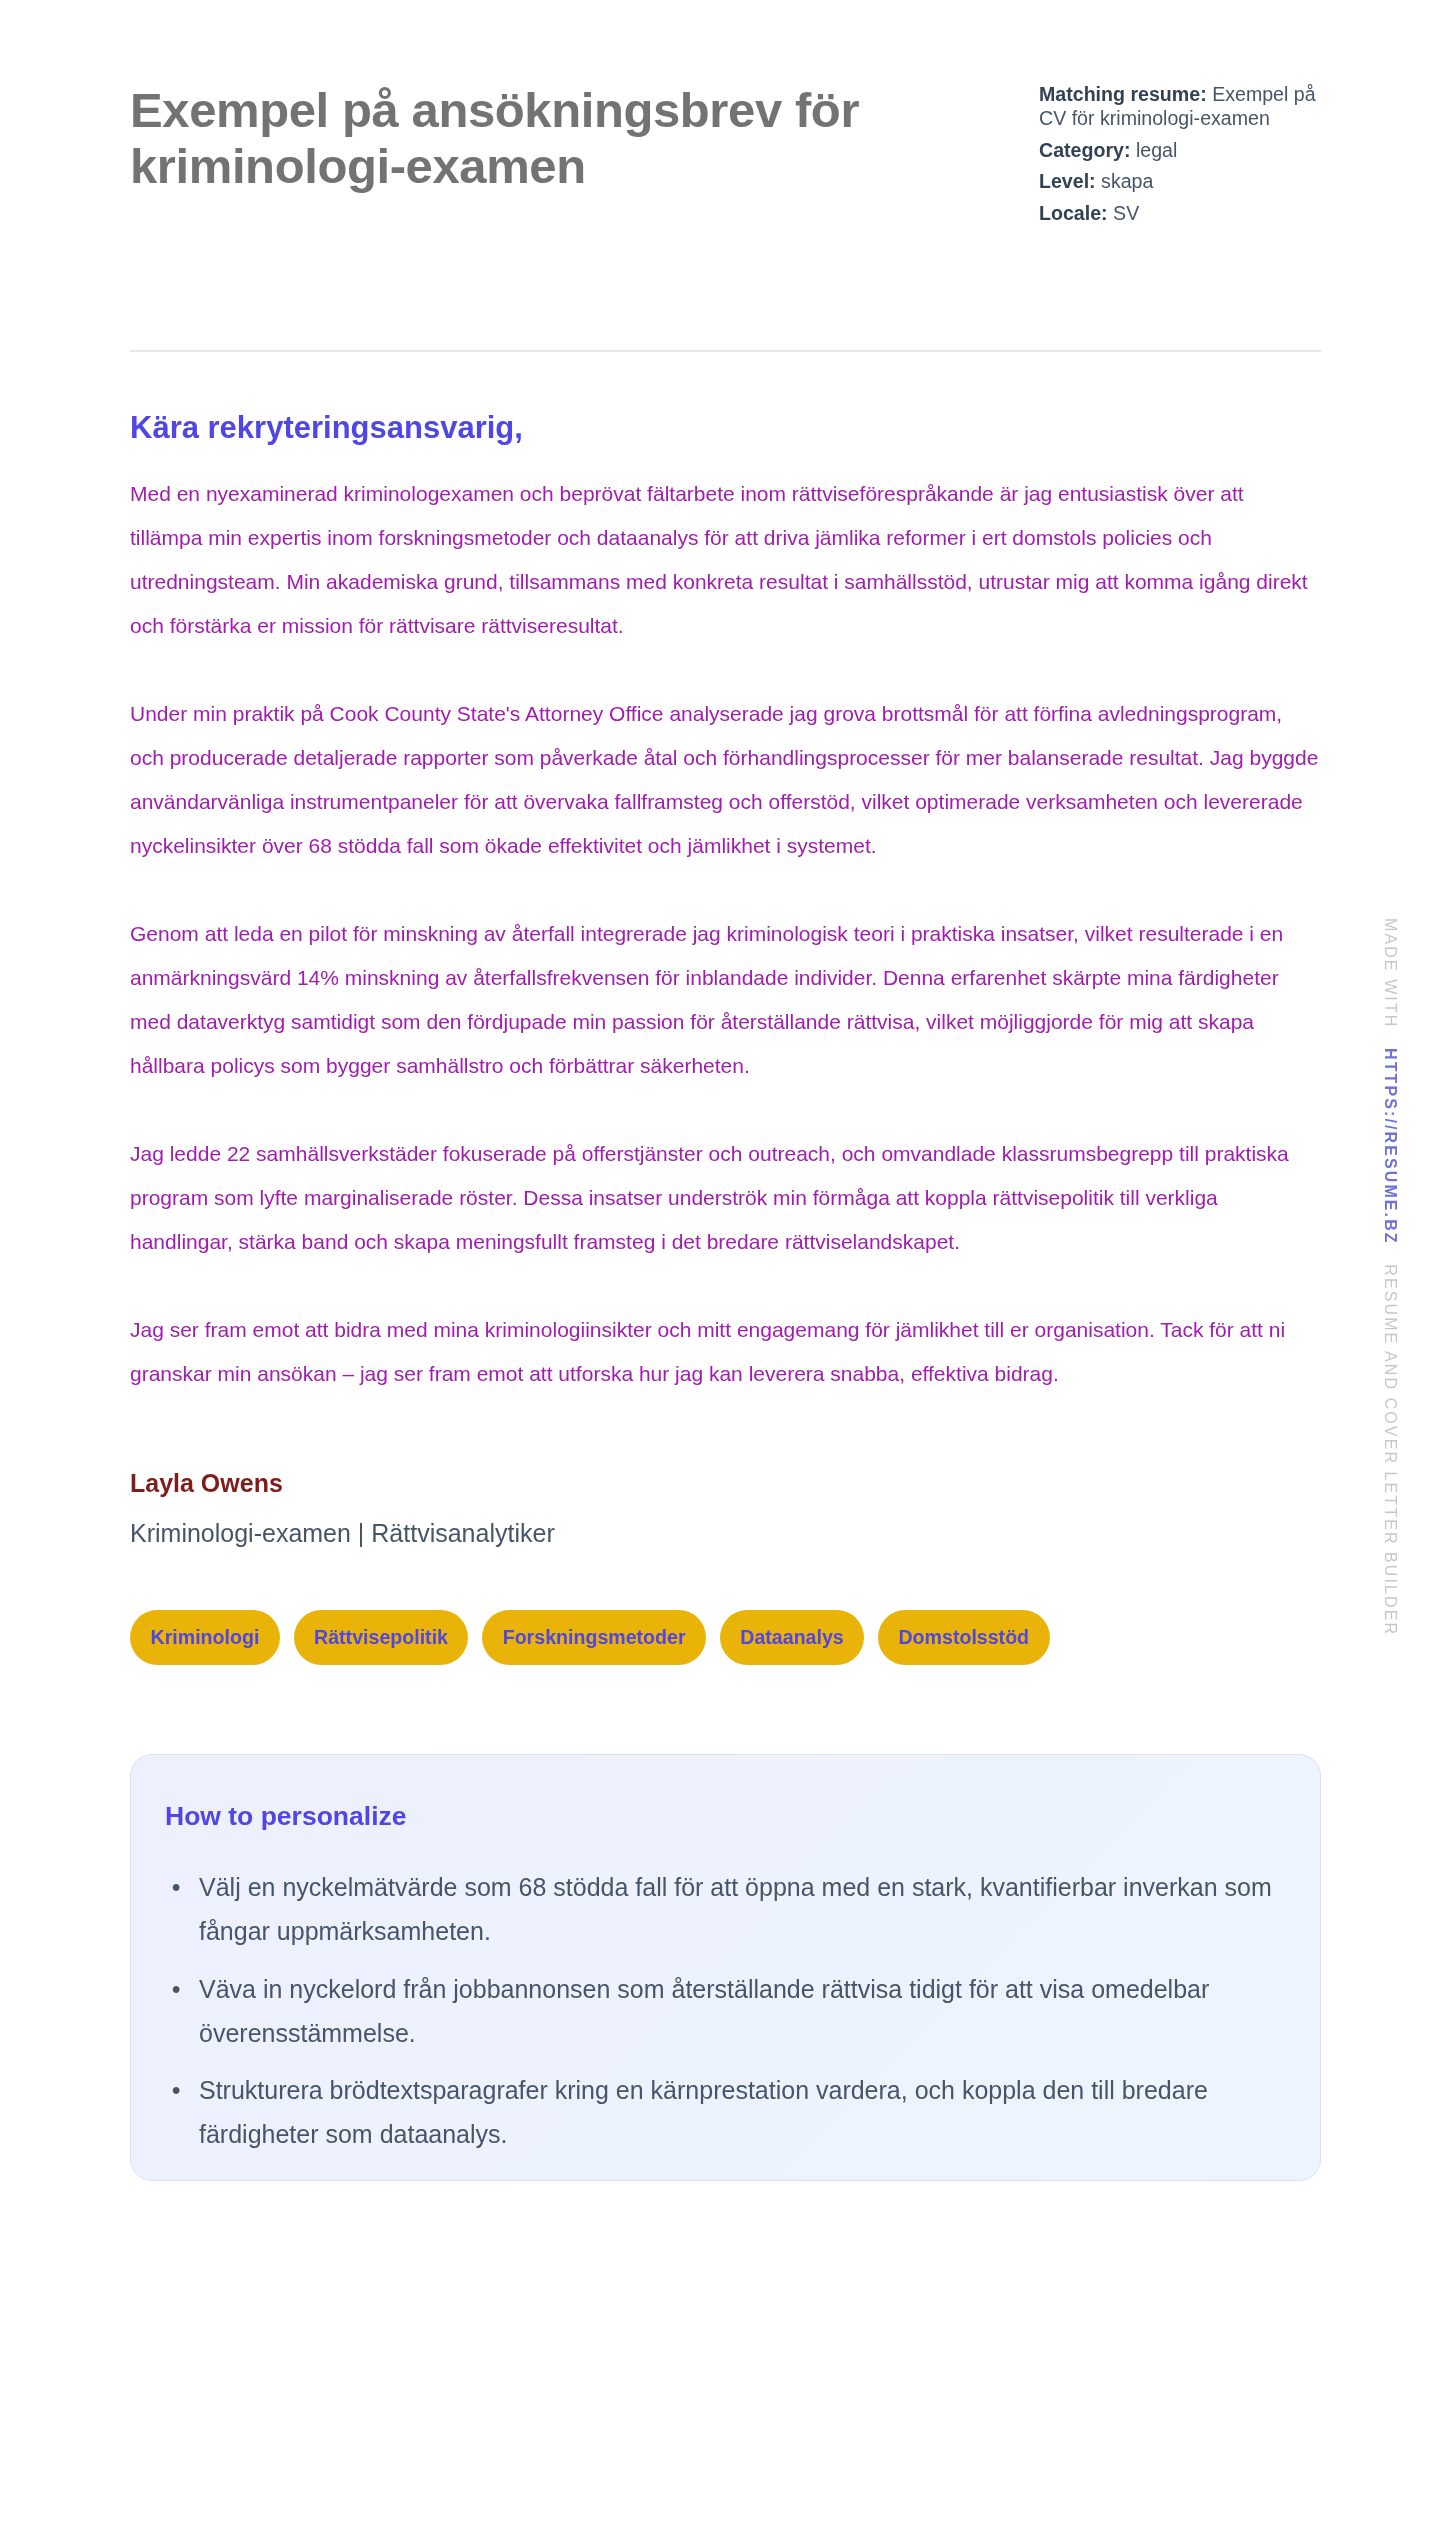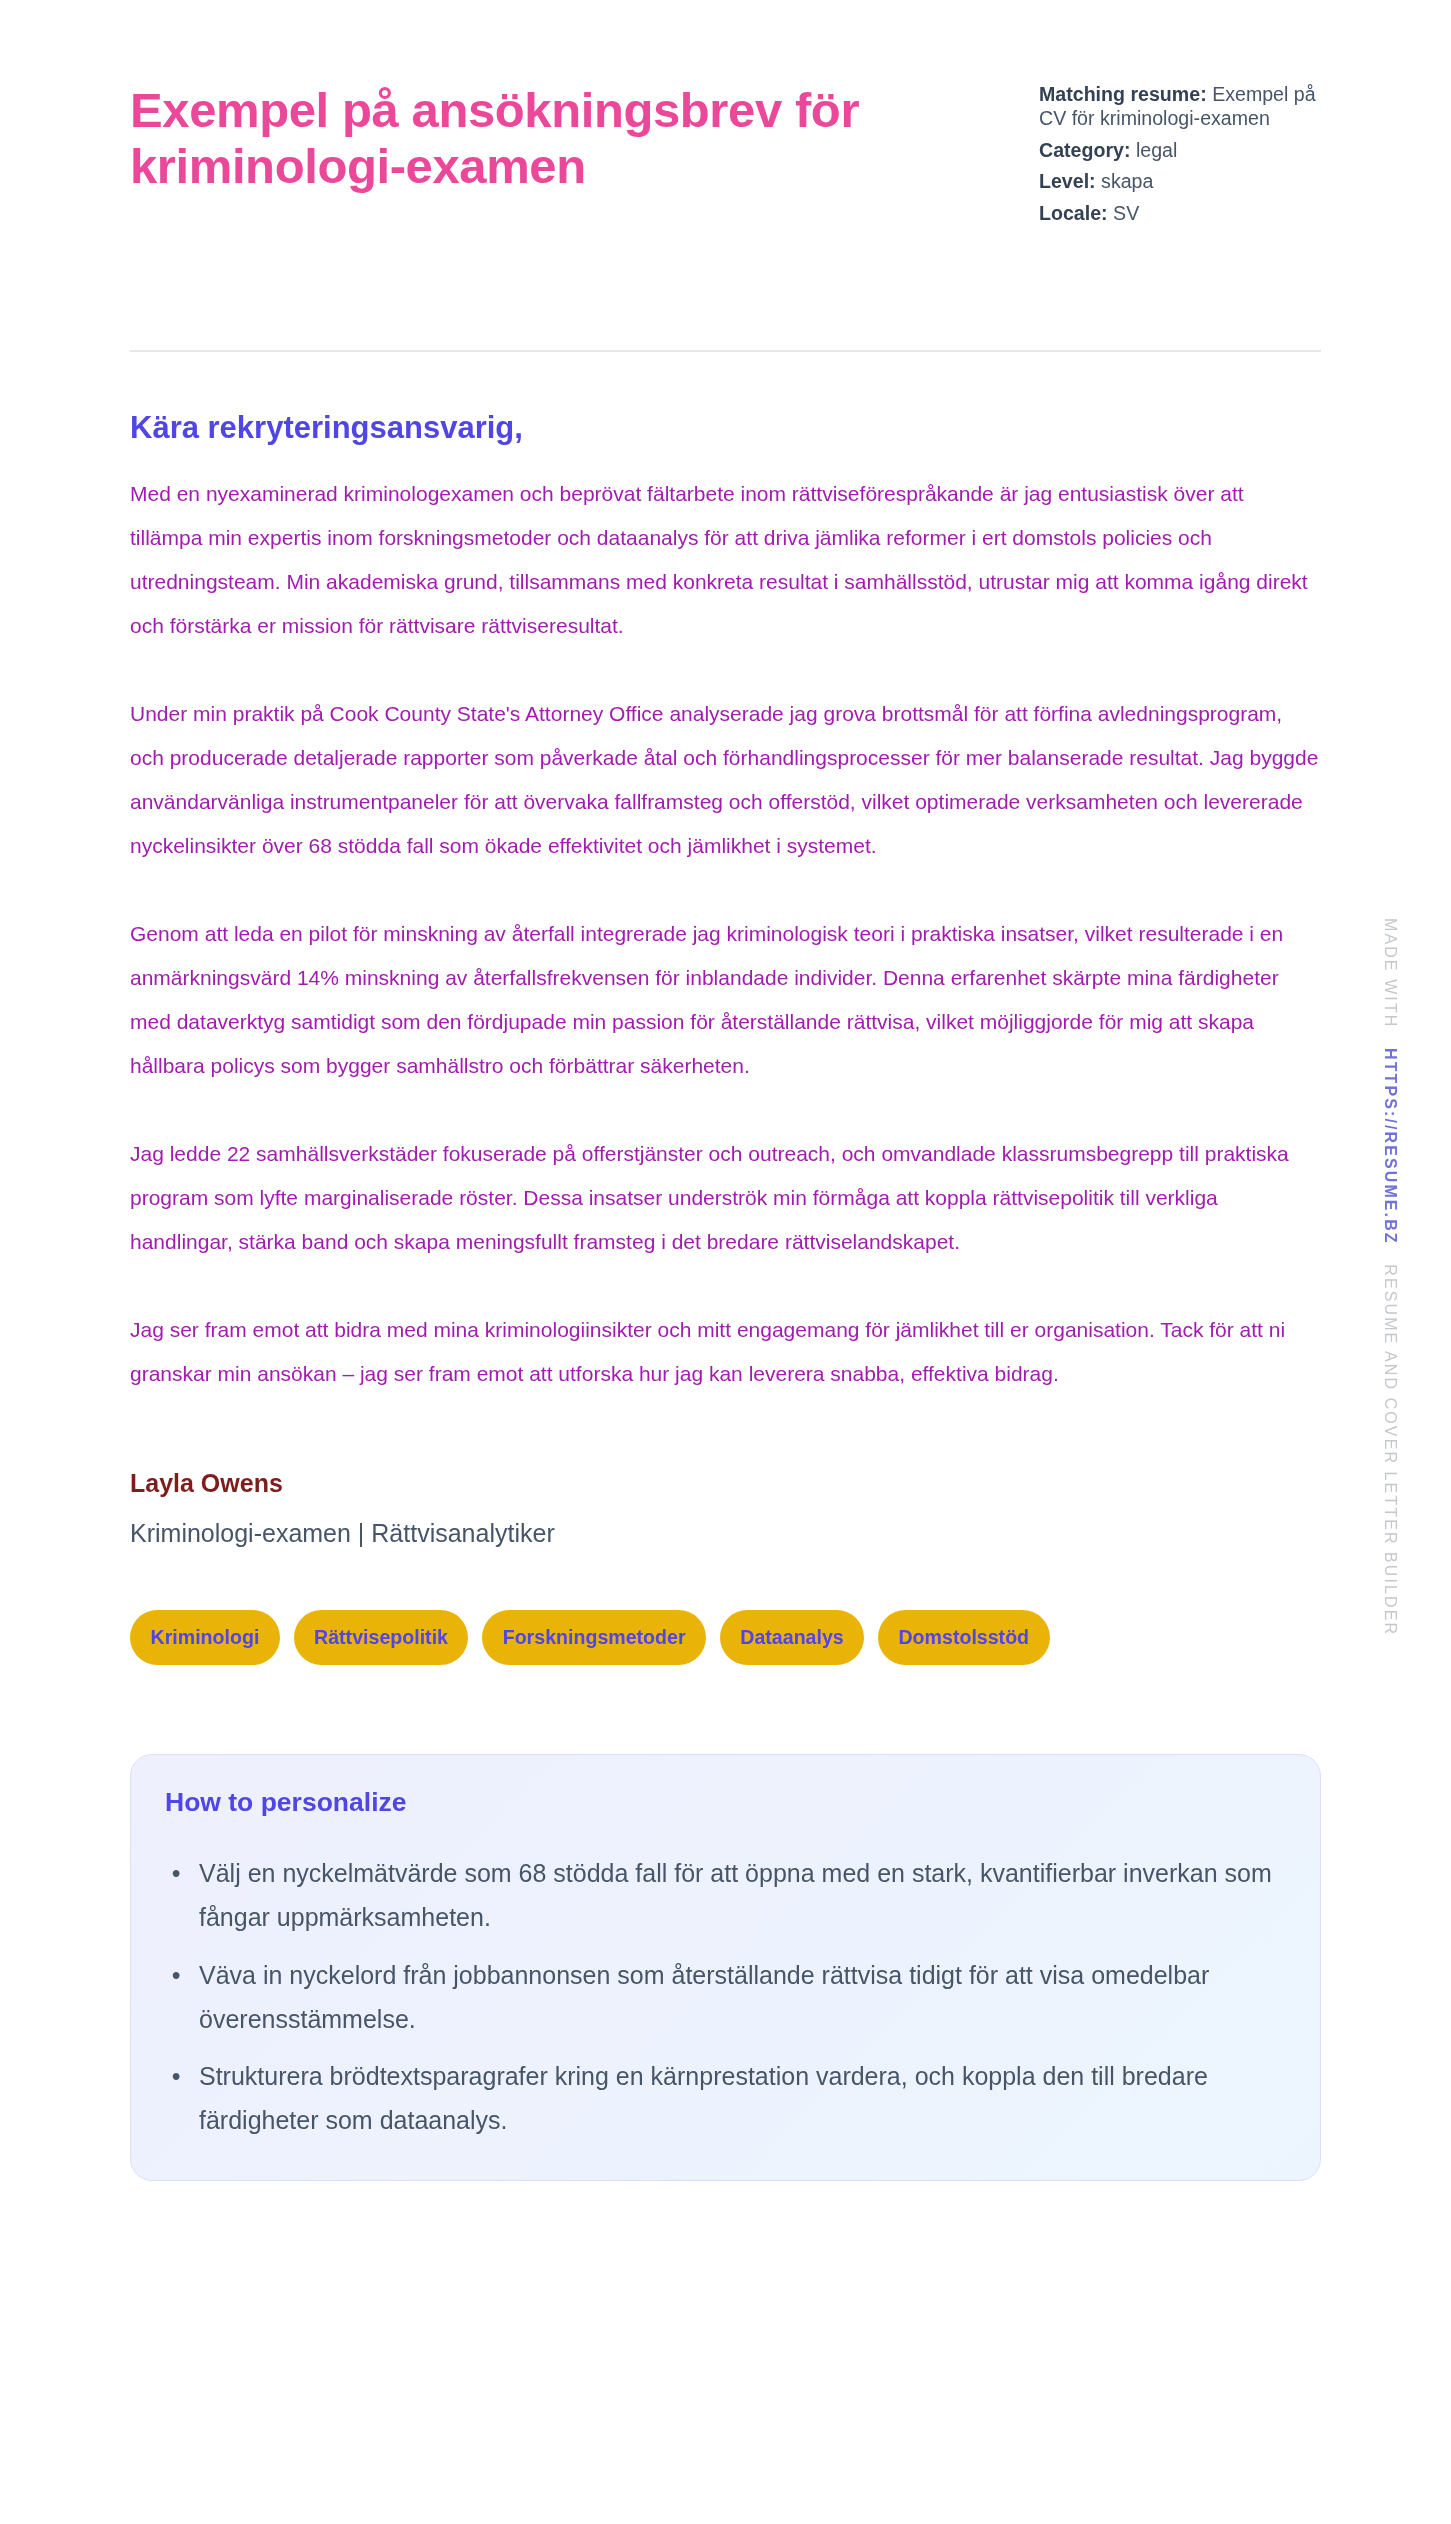--- a/index.html
+++ b/index.html
@@ -3,40 +3,40 @@
   <meta charset="utf-8">
   <style>
     * { box-sizing: border-box; margin: 0; padding: 0; }
     html, body { width: 1451px; height: 2525px; background: #ffffff; }
     body { font-family: "Liberation Sans", "DejaVu Sans", sans-serif; color: #111827; position: relative; overflow: hidden; }
 
     .page { position: absolute; left: 130px; top: 0; width: 1191px; }
 
     .header { position: relative; padding-top: 82px; height: 352px; border-bottom: 2.6px solid #e5e7eb; }
     .title-block { width: 888px; }
-    .title { font-size: 49px; line-height: 56px; font-weight: 700; color: #ec4899; letter-spacing: -0.4px; }
+    .title { font-size: 49px; line-height: 56px; font-weight: 700; color: #737373; letter-spacing: -0.4px; }
     .subtitle { font-size: 30px; line-height: 38px; font-weight: 700; color: #475569; margin-top: 1.7px; letter-spacing: -0.2px; }
 
     .meta { position: absolute; right: 0; top: 82px; width: 282px; text-align: left; font-size: 19.6px; color: #475569; }
     .meta-row { line-height: 24px; margin-bottom: 7.7px; }
     .meta-row.first { margin-bottom: 7.7px; }
     .meta-key { font-weight: 700; color: #334155; }
 
     .letter { padding-top: 60px; }
     .salutation { font-size: 31px; font-weight: 700; color: #4f46e5; line-height: 31px; margin-bottom: 29px; }
     .para { font-size: 21px; line-height: 44px; color: #a21caf; margin-bottom: 44px; }
 
     .signature { margin-top: 72px; }
     .sig-name { font-size: 25px; font-weight: 700; color: #7f1d1d; line-height: 31px; }
     .sig-title { font-size: 25px; color: #475569; line-height: 31px; margin-top: 19px; }
 
     .tags { display: flex; gap: 13.7px; margin-top: 61px; }
     .tag { background: #eab308; color: #4f46e5; font-size: 19.6px; font-weight: 700; border-radius: 28px; height: 55px; padding: 0 20.5px; display: flex; align-items: center; }
 
-    .tips { margin-top: 89px; border: 1.7px solid #dcdffa; border-radius: 22px; background: linear-gradient(135deg, #eef0fd 0%, #ecf5fe 100%); padding: 30px 34px 34px 34px; height: 427px; }
+    .tips { margin-top: 89px; border: 1.7px solid #dcdffa; border-radius: 22px; background: linear-gradient(135deg, #eef0fd 0%, #ecf5fe 100%); padding: 44px 34px 34px 34px; height: 427px; }
     .tips-title { font-size: 26.5px; font-weight: 700; color: #4f46e5; line-height: 34px; margin-bottom: 32px; }
     .tips-list { list-style: none; }
     .tips-item { position: relative; padding-left: 34px; font-size: 25px; line-height: 44px; color: #475569; margin-bottom: 13.7px; }
     .tips-item .bullet { position: absolute; left: 6.8px; top: 0; font-size: 25px; color: #475569; }
 
     .side-credit { position: absolute; left: 1381px; top: 918px; writing-mode: vertical-rl; font-size: 16px; letter-spacing: 2.1px; color: #c4c7cc; text-transform: uppercase; white-space: nowrap; }
     .side-credit .link { color: #7072d8; font-weight: 700; }
   </style>
 </head>
 <body>

